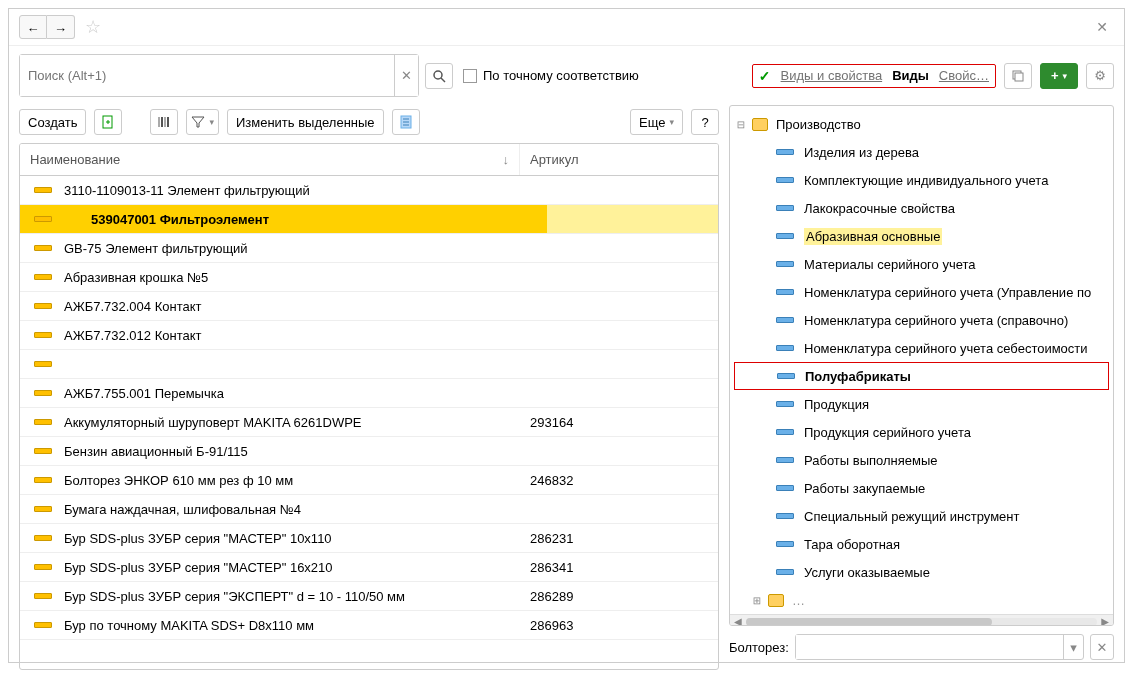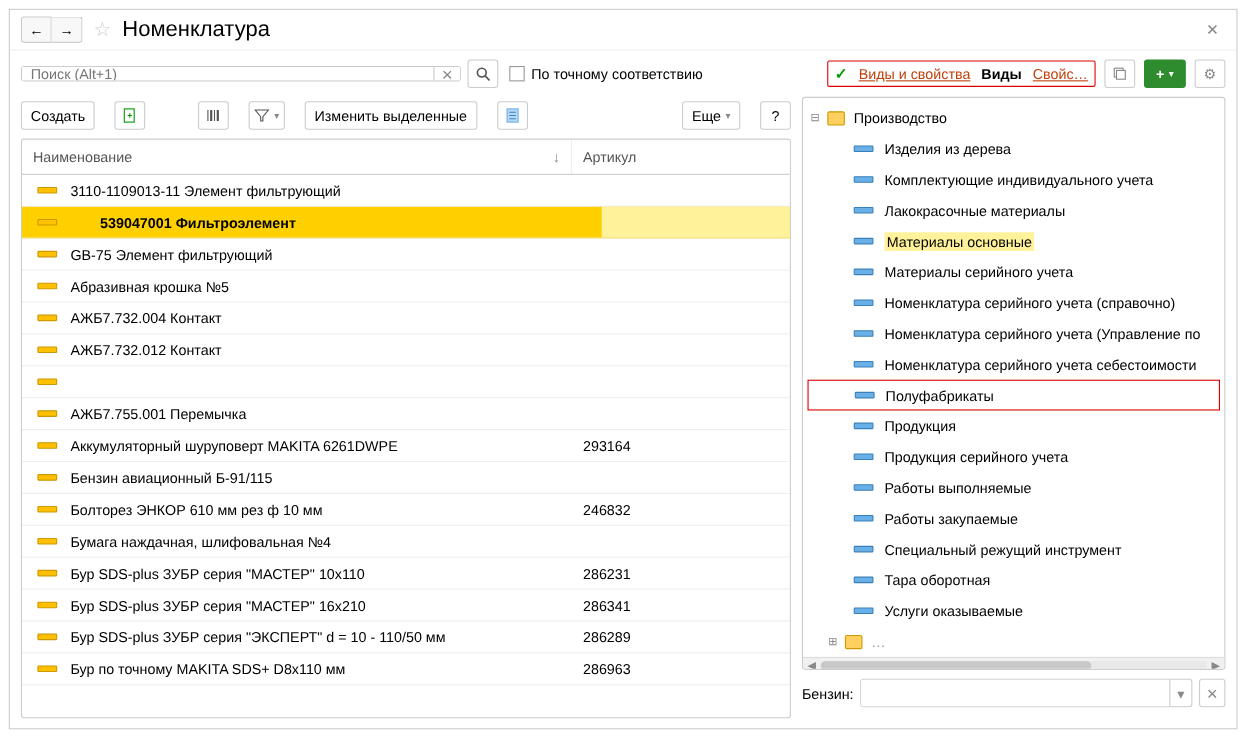--- a/index.html
+++ b/index.html
@@ -8,40 +8,40 @@
 .titlebar { display: flex; align-items: center; padding: 6px 10px; border-bottom: 1px solid #eee; }
 .nav-buttons { display: flex; gap: 0; }
 .nav-btn { border: 1px solid #ccc; background: #f8f8f8; width: 28px; height: 24px; display: flex; align-items: center; justify-content: center; cursor: pointer; }
 .nav-btn:first-child { border-radius: 3px 0 0 3px; }
 .nav-btn:last-child { border-radius: 0 3px 3px 0; border-left: none; }
 .star-icon { margin: 0 10px; color: #ccc; font-size: 18px; }
 .title { font-size: 20px; font-weight: normal; }
 .close-x { margin-left: auto; font-size: 14px; color: #888; cursor: pointer; padding: 0 6px; }
 
 .toolbar1 { display: flex; align-items: center; padding: 8px 10px; gap: 6px; }
-.search-box { flex: 0 0 400px; display: flex; border: 1px solid #ccc; border-radius: 3px; height: 14px; }
+.search-box { flex: 0 0 400px; display: flex; border: 1px solid #ccc; border-radius: 3px; height: 43px; }
 .search-input { border: none; flex: 1; padding: 0 8px; outline: none; color: #999; }
 .search-clear { width: 24px; border: none; border-left: 1px solid #ccc; background: #fff; color: #888; cursor: pointer; }
 .btn { border: 1px solid #ccc; background: #fff; height: 26px; padding: 0 8px; border-radius: 3px; display: flex; align-items: center; justify-content: center; cursor: pointer; gap: 4px; }
 .btn.icon-only { width: 28px; padding: 0; }
 .chk-label { display: flex; align-items: center; gap: 6px; margin-left: 4px; }
 .chk { width: 14px; height: 14px; border: 1px solid #999; }
 
 .right-toolbar { margin-left: auto; display: flex; align-items: center; gap: 8px; }
 .tabs-box { border: 1px solid #d00; padding: 3px 6px; display: flex; align-items: center; gap: 10px; border-radius: 2px; }
 .green-check { color: #090; font-weight: bold; font-size: 14px; }
-.tab-link { color: #c2410c; text-decoration: underline; cursor: pointer; }
+.tab-link { color: #737373; text-decoration: underline; cursor: pointer; }
 .tab-active { font-weight: bold; }
 .btn-green { background: #2e8b2e; color: #fff; width: 38px; border-radius: 3px; border: 1px solid #2e8b2e; }
 
 .main-layout { display: flex; height: calc(100% - 88px); }
 .left-panel { flex: 0 0 720px; padding: 0 10px; display: flex; flex-direction: column; }
 .right-panel { flex: 1; padding: 0 10px 10px 0; display: flex; flex-direction: column; }
 
-.toolbar2 { display: flex; align-items: center; gap: 18px; padding: 4px 0 8px 0; }
+.toolbar2 { display: flex; align-items: center; gap: 8px; padding: 4px 0 8px 0; }
 .toolbar2 .spacer { flex: 1; }
 
 .table-wrap { border: 1px solid #ccc; border-radius: 3px; flex: 1; overflow: hidden; display: flex; flex-direction: column; position: relative; }
 .table-header { display: flex; background: #fff; border-bottom: 1px solid #ccc; }
 .th { padding: 8px 10px; color: #555; display: flex; align-items: center; }
 .th-name { flex: 0 0 500px; border-right: 1px solid #eee; justify-content: space-between; }
 .th-art { flex: 1; }
 .sort-ind { color: #888; }
 .table-body { flex: 1; overflow-y: auto; }
 .row { display: flex; align-items: center; height: 29px; border-bottom: 1px solid #eee; }
@@ -49,21 +49,21 @@
 .row.selected .cell-name { font-weight: bold; margin-left: 27px; }
 .row .row-icon { width: 18px; height: 6px; margin: 0 12px 0 14px; background: #ffc000; border: 1px solid #cc9900; border-radius: 1px; flex-shrink: 0; }
 .cell-name { flex: 0 0 456px; white-space: nowrap; overflow: hidden; }
 .cell-art { padding-left: 10px; }
 .row.selected .cell-art-wrap { background: #fff29a; flex:1; height:100%; display:flex; align-items:center; }
 .tree-wrap { border: 1px solid #ccc; border-radius: 3px; flex: 1; overflow: auto; padding: 4px 0; position:relative; }
 .tree-row { display: flex; align-items: center; height: 28px; padding-left: 8px; cursor: pointer; white-space: nowrap; }
 .tree-row.level1 { padding-left: 4px; }
 .tree-row.level2 { padding-left: 42px; }
 .tree-row.highlighted span.label { background: #fff29a; padding: 1px 2px; }
-.tree-row.boxed { border: 1px solid #d00; margin: 0 4px; padding-left: 38px; }
+.tree-row.boxed { border: 1px solid #d00; margin: 0 4px; padding-left: 38px; font-weight: bold; }
 .tree-exp { width: 14px; text-align: center; color: #888; font-size: 10px; }
 .tree-icon { width: 18px; height: 6px; margin: 0 10px 0 4px; background: #6ab0e8; border: 1px solid #3a80b8; border-radius: 1px; flex-shrink:0; }
 .tree-folder { width: 16px; height: 13px; margin: 0 8px 0 4px; background: #ffd060; border: 1px solid #cc9900; border-radius: 2px; flex-shrink:0; }
 .tree-scrollbar-h { height: 14px; background: #f0f0f0; border-top: 1px solid #ddd; display:flex; align-items:center; padding:0 4px; gap:4px; }
 .sb-track { flex:1; height:8px; background:#e8e8e8; border-radius:4px; position:relative; }
 .sb-thumb { position:absolute; left:0; width:70%; height:100%; background:#c8c8c8; border-radius:4px; }
 .sb-arrow { font-size:10px; color:#888; }
 
 .segment-row { display: flex; align-items: center; gap: 6px; padding-top: 8px; }
 .segment-input { flex: 1; height: 26px; border: 1px solid #ccc; border-radius: 3px; display: flex; }
@@ -75,21 +75,20 @@
 <body>
 
 <div class="window">
 
   <div class="titlebar">
     <div class="nav-buttons">
       <div class="nav-btn">←</div>
       <div class="nav-btn">→</div>
     </div>
     <span class="star-icon">☆</span>
-    <span class="title">Номенклатура</span>
     <span class="close-x">✕</span>
   </div>
 
   <div class="toolbar1">
     <div class="search-box">
       <input class="search-input" placeholder="Поиск (Alt+1)" style="">
       <button class="search-clear">✕</button>
     </div>
     <div class="btn icon-only">
       <svg width="14" height="14" viewBox="0 0 14 14">
@@ -282,37 +281,37 @@
             <div class="tree-row level2">
               <span class="tree-icon"></span>
               <span class="label">Изделия из дерева</span>
             </div>
             <div class="tree-row level2">
               <span class="tree-icon"></span>
               <span class="label">Комплектующие индивидуального учета</span>
             </div>
             <div class="tree-row level2">
               <span class="tree-icon"></span>
-              <span class="label">Лакокрасочные материалы</span>
+              <span class="label">Лакокрасочные свойства</span>
             </div>
             <div class="tree-row level2 highlighted">
               <span class="tree-icon"></span>
-              <span class="label">Материалы основные</span>
+              <span class="label">Абразивная основные</span>
             </div>
             <div class="tree-row level2">
               <span class="tree-icon"></span>
               <span class="label">Материалы серийного учета</span>
             </div>
             <div class="tree-row level2">
               <span class="tree-icon"></span>
+              <span class="label">Номенклатура серийного учета (Управление по</span>
+            </div>
+            <div class="tree-row level2">
+              <span class="tree-icon"></span>
               <span class="label">Номенклатура серийного учета (справочно)</span>
-            </div>
-            <div class="tree-row level2">
-              <span class="tree-icon"></span>
-              <span class="label">Номенклатура серийного учета (Управление по</span>
             </div>
             <div class="tree-row level2">
               <span class="tree-icon"></span>
               <span class="label">Номенклатура серийного учета себестоимости</span>
             </div>
             <div class="tree-row level2 boxed">
               <span class="tree-icon"></span>
               <span class="label">Полуфабрикаты</span>
             </div>
             <div class="tree-row level2">
@@ -351,21 +350,21 @@
         </div>
         <div class="tree-scrollbar-h">
           <span class="sb-arrow">◀</span>
           <div class="sb-track">
               <div class="sb-thumb"></div>
             </div>
           <span class="sb-arrow">▶</span>
         </div>
       </div>
       <div class="segment-row">
-        <span>Бензин:</span>
+        <span>Болторез:</span>
         <div class="segment-input">
           <input class="segment-input-field" style="">
           <div class="segment-dd">▾</div>
         </div>
         <div class="segment-x">✕</div>
       </div>
     </div>
   </div>
 
 </div>

